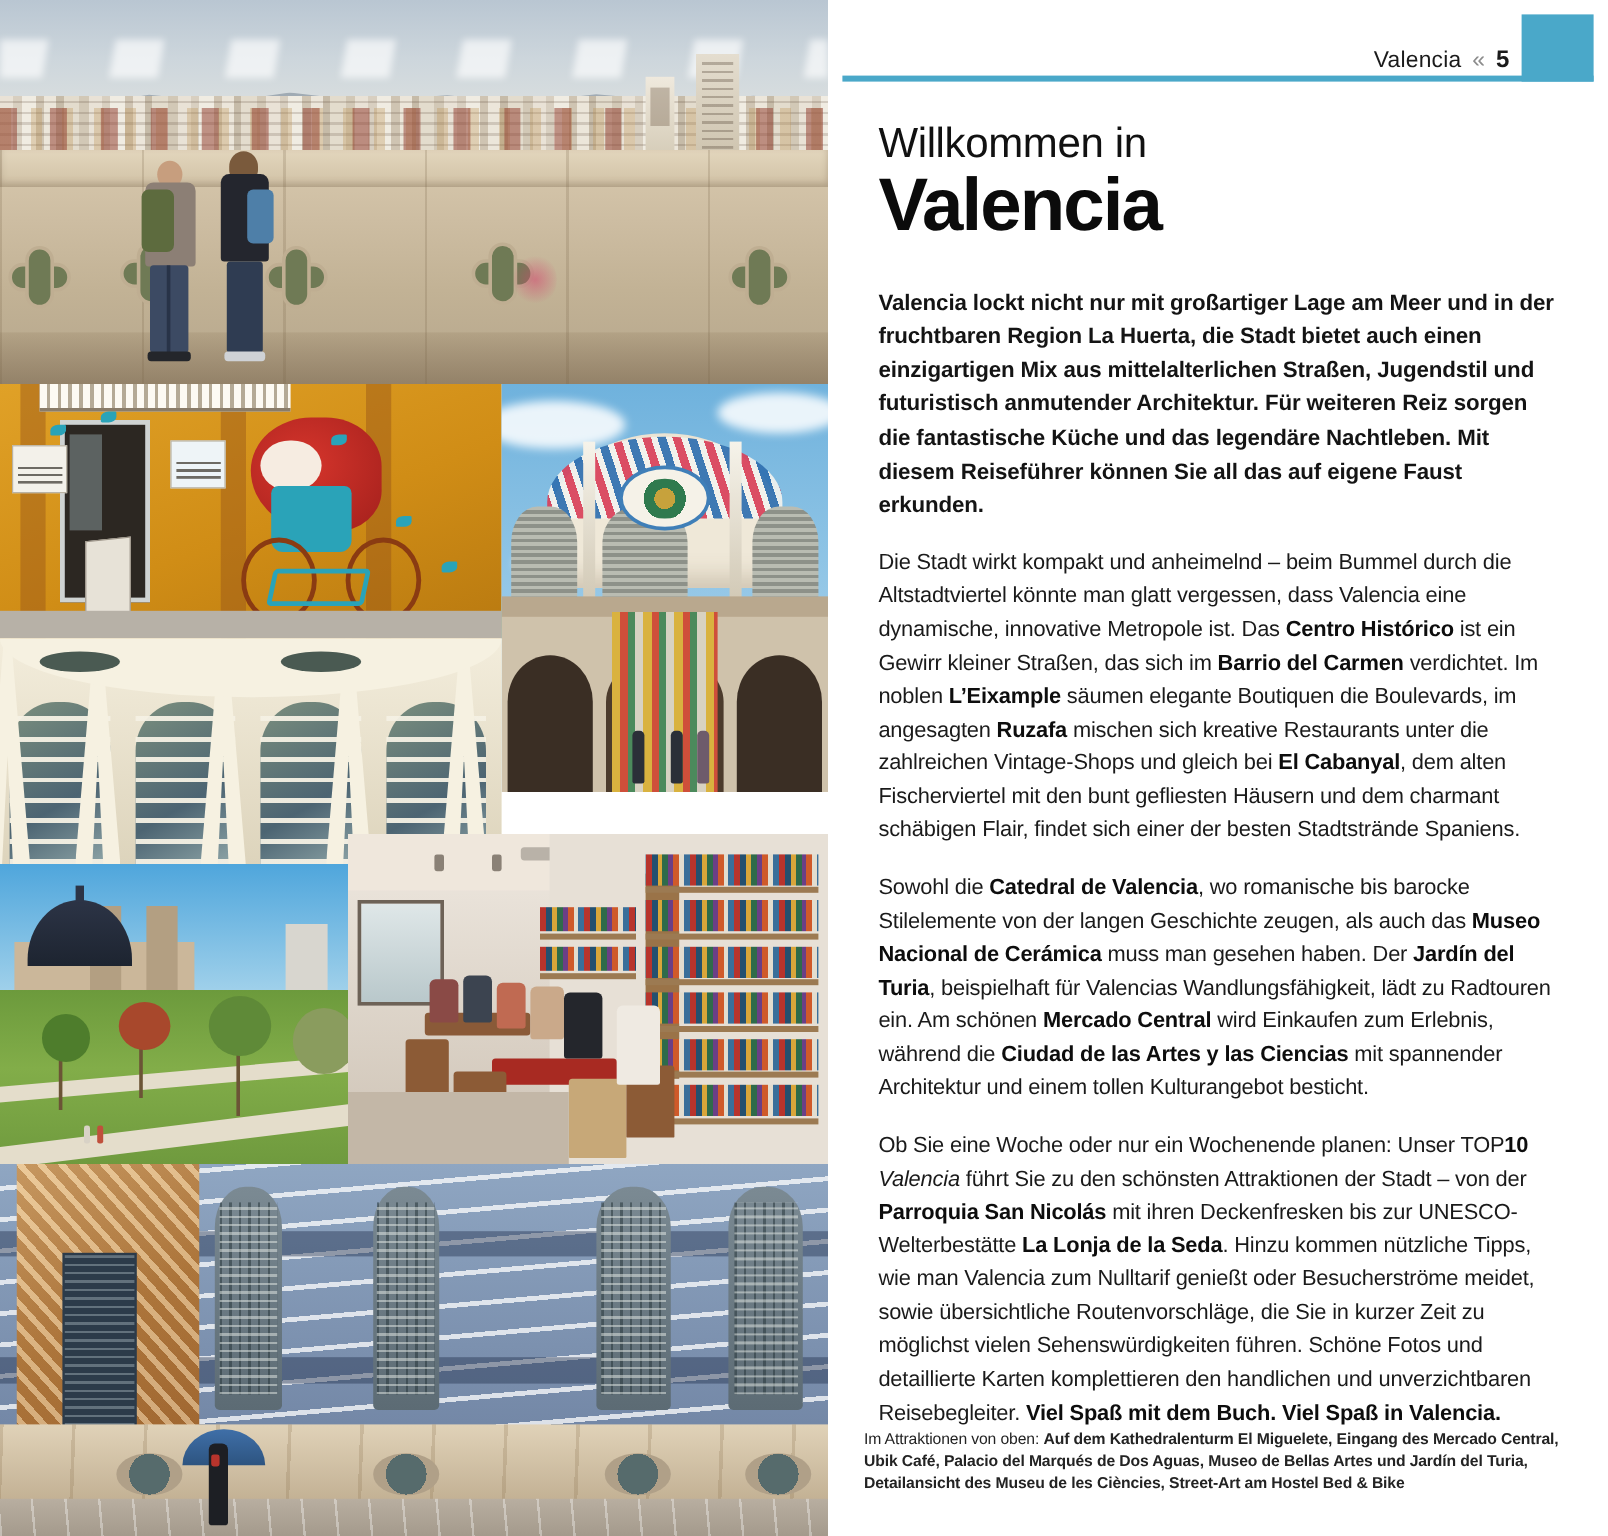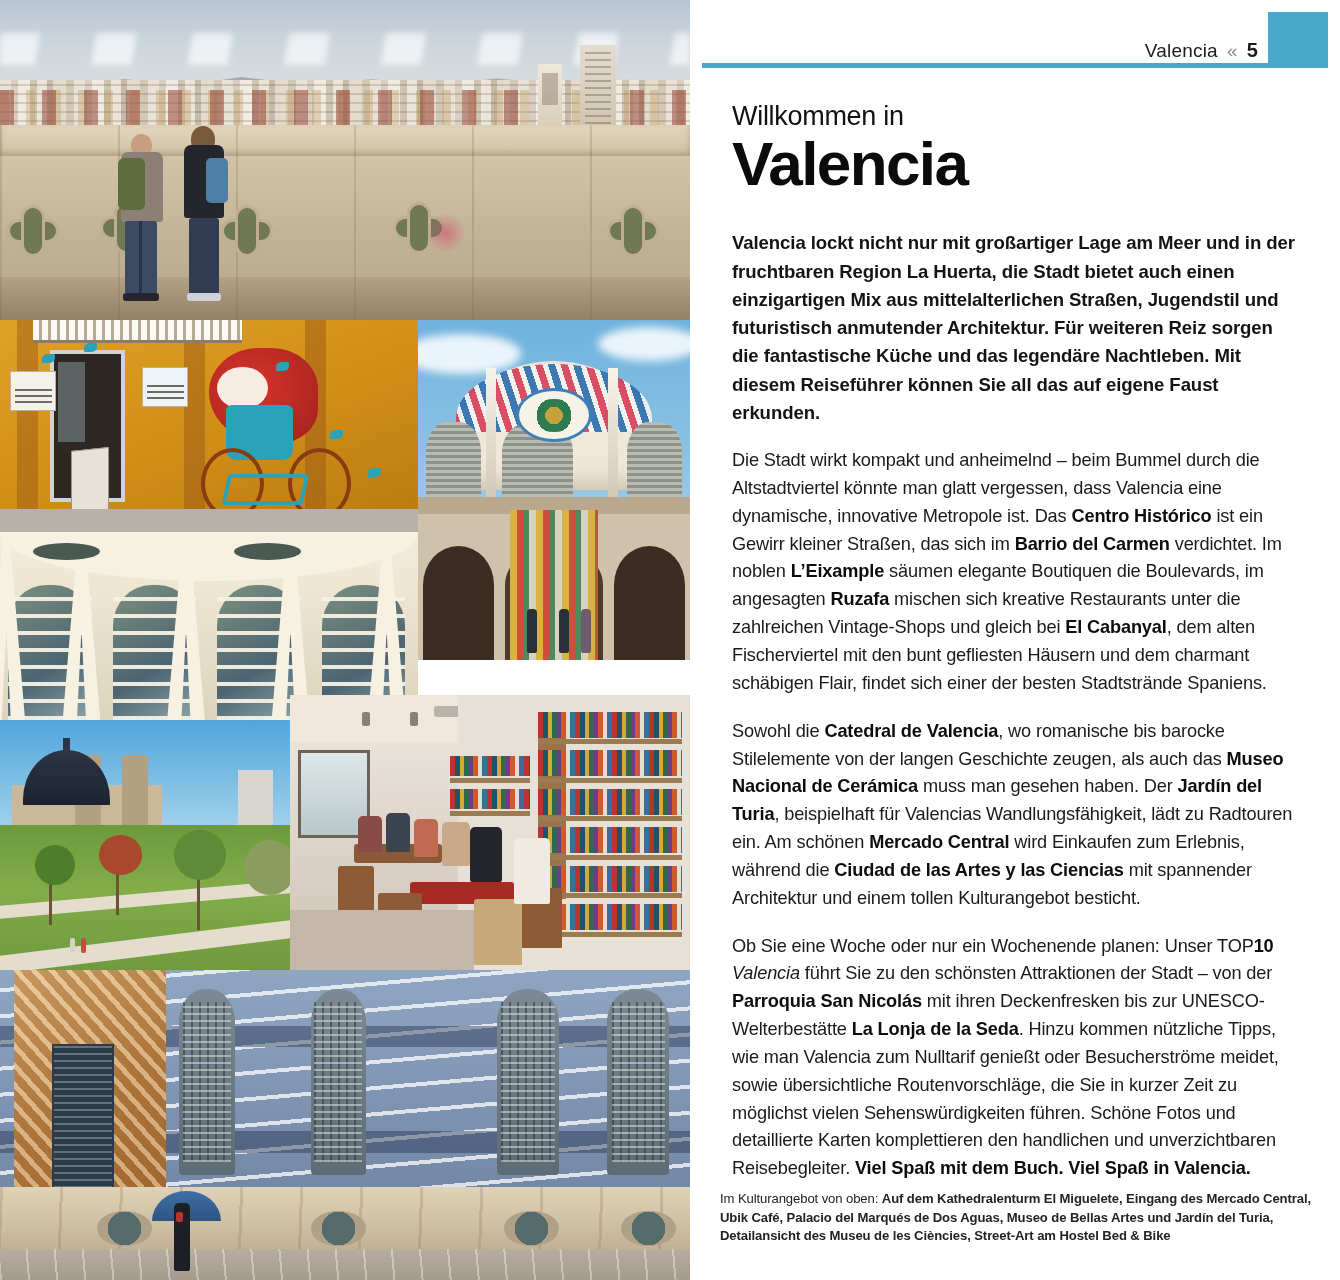--- a/index.html
+++ b/index.html
@@ -240,21 +240,21 @@
   .header { position:relative; height:56px; display:flex; align-items:flex-end;
     justify-content:flex-end; padding:0 70px 6px 0; }
   .header .hdr-text { font-size:19px; color:#1b1b1b; letter-spacing:.2px; display:flex;
     align-items:baseline; gap:9px; }
   .header .chev { color:#8c8c8c; font-size:19px; }
   .header .pg { font-weight:bold; font-size:20px; }
   .teal-rule { position:absolute; left:0; right:0; bottom:0; height:5px; background:#4aa8c9; }
   .teal-corner { position:absolute; right:0; top:0; width:60px; height:56px; background:#4aa8c9; }
 
   .body-wrap { padding:34px 28px 0 30px; }
-  .kicker { font-size:27px; font-weight:300; color:#111; line-height:1.04; letter-spacing:-.3px; }
+  .kicker { font-size:35px; font-weight:300; color:#111; line-height:1.04; letter-spacing:-.3px; }
   .bigtitle { font-size:62px; font-weight:bold; color:#0b0b0b; line-height:1.02;
     letter-spacing:-1.6px; margin-top:2px; }
 
   .lead { margin-top:34px; font-size:18.6px; line-height:1.52; font-weight:bold;
     color:#141414; letter-spacing:-.1px; }
   p.body { margin-top:20px; font-size:18.2px; line-height:1.53; color:#1a1a1a;
     letter-spacing:-.15px; }
   p.body b { font-weight:bold; color:#0d0d0d; }
   p.body i { font-style:italic; }
 
@@ -469,16 +469,16 @@
       <div class="bigtitle">Valencia</div>
 
       <div class="lead">Valencia lockt nicht nur mit großartiger Lage am Meer und in der fruchtbaren Region La Huerta, die Stadt bietet auch einen einzigartigen Mix aus mittelalterlichen Straßen, Jugendstil und futuristisch anmutender Architektur. Für weiteren Reiz sorgen die fantastische Küche und das legendäre Nachtleben. Mit diesem Reiseführer können Sie all das auf eigene Faust erkunden.</div>
 
       <p class="body"><span>Die Stadt wirkt kompakt und anheimelnd – beim Bummel durch die Altstadtviertel könnte man glatt vergessen, dass Valencia eine dynamische, innovative Metropole ist. Das </span><b>Centro Histórico</b><span> ist ein Gewirr kleiner Straßen, das sich im </span><b>Barrio del Carmen</b><span> verdichtet. Im noblen </span><b>L’Eixample</b><span> säumen elegante Boutiquen die Boulevards, im angesagten </span><b>Ruzafa</b><span> mischen sich kreative Restaurants unter die zahlreichen Vintage-Shops und gleich bei </span><b>El Cabanyal</b><span>, dem alten Fischerviertel mit den bunt gefliesten Häusern und dem charmant schäbigen Flair, findet sich einer der besten Stadtstrände Spaniens.</span></p>
       <p class="body"><span>Sowohl die </span><b>Catedral de Valencia</b><span>, wo romanische bis barocke Stilelemente von der langen Geschichte zeugen, als auch das </span><b>Museo Nacional de Cerámica</b><span> muss man gesehen haben. Der </span><b>Jardín del Turia</b><span>, beispielhaft für Valencias Wandlungsfähigkeit, lädt zu Radtouren ein. Am schönen </span><b>Mercado Central</b><span> wird Einkaufen zum Erlebnis, während die </span><b>Ciudad de las Artes y las Ciencias</b><span> mit spannender Architektur und einem tollen Kulturangebot besticht.</span></p>
       <p class="body"><span>Ob Sie eine Woche oder nur ein Wochenende planen: Unser TOP</span><b>10</b><span> </span><i>Valencia</i><span> führt Sie zu den schönsten Attraktionen der Stadt – von der </span><b>Parroquia San Nicolás</b><span> mit ihren Deckenfresken bis zur UNESCO-Welterbestätte </span><b>La Lonja de la Seda</b><span>. Hinzu kommen nützliche Tipps, wie man Valencia zum Nulltarif genießt oder Besucherströme meidet, sowie übersichtliche Routenvorschläge, die Sie in kurzer Zeit zu möglichst vielen Sehenswürdigkeiten führen. Schöne Fotos und detaillierte Karten komplettieren den handlichen und unverzichtbaren Reisebegleiter. </span><b>Viel Spaß mit dem Buch. Viel Spaß in Valencia.</b></p>
     </div>
 
     <div class="caption">
-      <span>Im Kulturangebot von oben: </span><b>Auf dem Kathedralenturm El Miguelete, Eingang des Mercado Central, Ubik Café, Palacio del Marqués de Dos Aguas, Museo de Bellas Artes und Jardín del Turia, Detailansicht des Museu de les Ciències, Street-Art am Hostel Bed &amp; Bike</b>
+      <span>Im Attraktionen von oben: </span><b>Auf dem Kathedralenturm El Miguelete, Eingang des Mercado Central, Ubik Café, Palacio del Marqués de Dos Aguas, Museo de Bellas Artes und Jardín del Turia, Detailansicht des Museu de les Ciències, Street-Art am Hostel Bed &amp; Bike</b>
     </div>
   </div>
 </div>
 
 </body></html>

